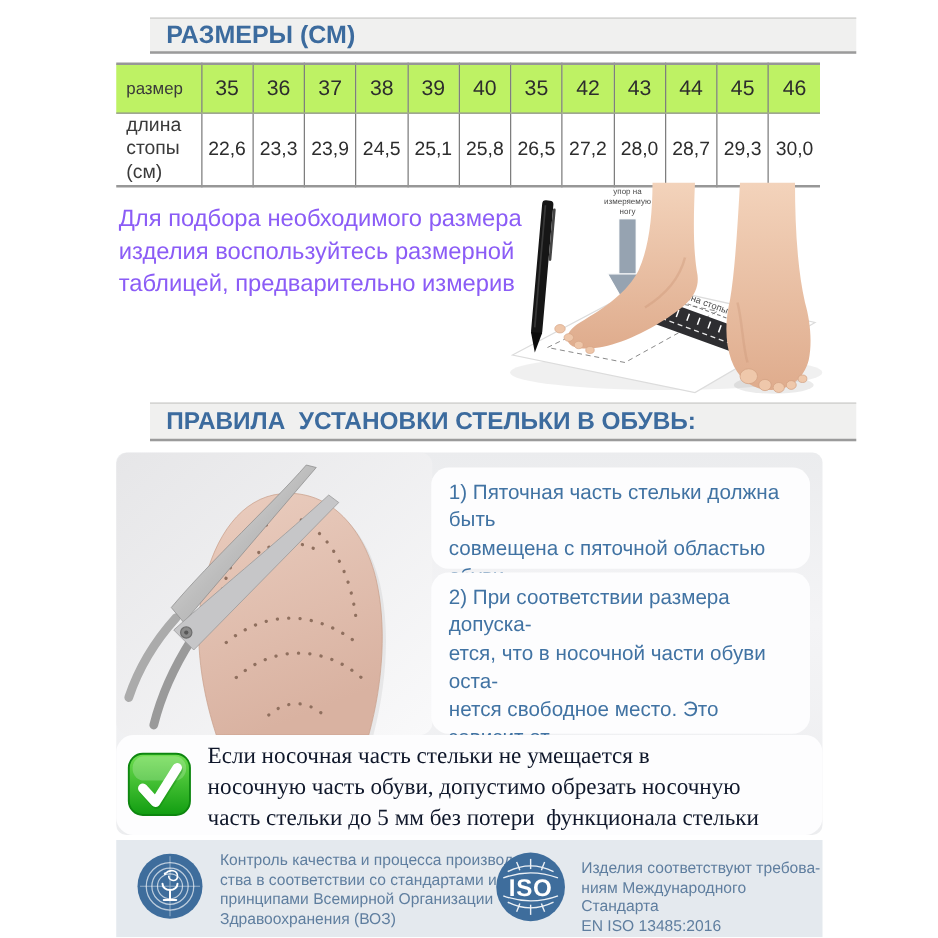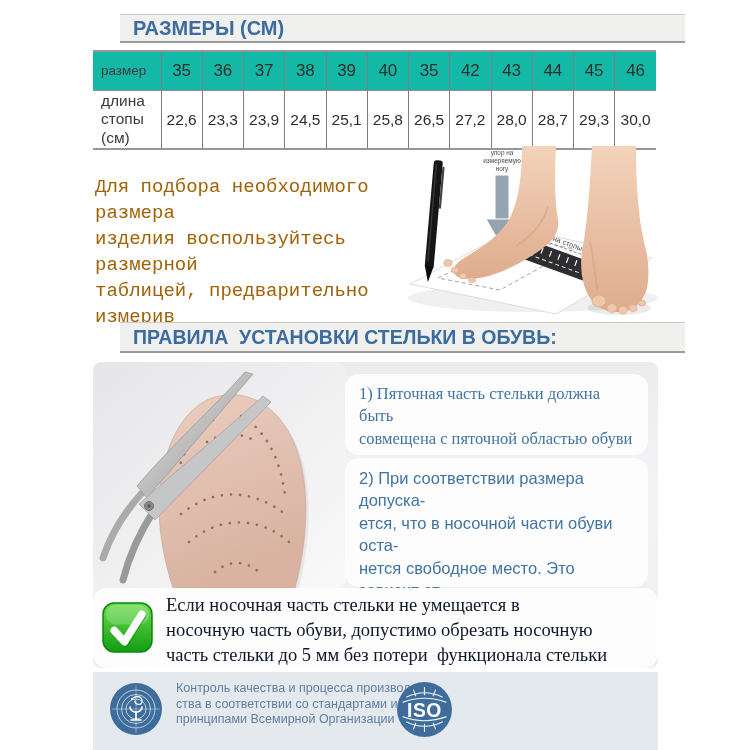--- a/index.html
+++ b/index.html
@@ -9,34 +9,34 @@
         border-top:1px solid #ccccca;border-bottom:2px solid #9b9b9b;color:#3c6b9e;
         font-weight:700;display:flex;align-items:center;padding-left:13px;white-space:pre-wrap;margin-left:27px;}
   #band1{top:14px;height:29px;font-size:20px;}
   #band2{top:322px;height:31px;font-size:19.5px;}
 
   .size-table{position:absolute;left:93px;top:50px;width:563px;border-collapse:collapse;
         table-layout:fixed;border-top:2px solid #979797;border-bottom:2px solid #979797;
         font-size:17px;color:#2d2d2d;}
   .size-table td{border-left:1px solid #7e7e7e;text-align:center;vertical-align:middle;padding:0;}
   .size-table td.rh{border-left:none;text-align:left;padding-left:8px;font-size:13.5px;line-height:1.18;color:#3a3a3a;}
-  .size-table tr.r1 td{background:#14b8a6;border-bottom:1px solid #8d8d8d;height:38px;}
+  .size-table tr.r1 td{background:#bef264;border-bottom:1px solid #8d8d8d;height:38px;}
   .size-table tr.r2 td{background:#fff;height:57px;font-size:15.5px;}
 
-  .howto{position:absolute;left:95px;top:174px;width:340px;font-size:19px;line-height:26px;color:#a16207;font-family:Liberation Mono, monospace;}
+  .howto{position:absolute;left:95px;top:163px;width:340px;font-size:19px;line-height:26px;color:#8b5cf6;}
   .line{white-space:pre-wrap;}
 
   .feet{position:absolute;left:398px;top:146px;width:260px;height:170px;}
 
   .mid{position:absolute;left:93px;top:362px;width:565px;height:306px;border-radius:8px;
        background:linear-gradient(180deg,#ebecee 0%,#f4f4f6 45%,#ecedef 100%);}
   .insole{position:absolute;left:0;top:0;width:253px;height:226px;}
   .rule-box{position:absolute;left:252px;width:303px;background:#fdfdfe;border-radius:14px;
        padding:9px 10px 9px 14px;box-sizing:border-box;color:#4173a3;font-size:16.5px;line-height:22.4px;}
-  #rule1{top:12px;height:81px;font-family:Liberation Serif, serif;}
+  #rule1{top:12px;height:81px;}
   #rule2{top:96px;height:129px;}
   .note-box{position:absolute;left:0;top:226px;width:565px;height:80px;background:#fdfdfe;border-radius:14px;}
   .check-icon{position:absolute;left:8px;top:13px;width:53px;height:53px;}
   .note-text{position:absolute;left:73px;top:5px;width:488px;font-size:18.5px;line-height:25px;color:#0f172a;font-family:Liberation Serif, serif;}
 
   .footer{position:absolute;left:93px;top:672px;width:565px;height:78px;background:#e4e9ee;}
   .who-logo{position:absolute;left:16px;top:10px;width:54px;height:54px;}
   .foot-text1{position:absolute;left:83px;top:9px;font-size:12.5px;line-height:15.5px;color:#5f7e9f;}
   .iso-logo{position:absolute;left:303px;top:9px;width:57px;height:57px;}
   .foot-text2{position:absolute;left:372px;top:15px;font-size:12.5px;line-height:15.5px;color:#5f7e9f;}
@@ -242,33 +242,39 @@
         <path d="M21,25 a6,5 0 0 0 12,0" stroke-width="1.6"></path>
         <path d="M27,30 V38 M22,38 H32" stroke-width="1.6"></path>
         <path d="M23,17 C27,13 33,14 33,19 C33,24 26,23 26,19" stroke-width="1.3"></path>
         <circle cx="23" cy="17" r="1" fill="#fff" stroke="none"></circle>
       </g>
     </svg>
     <div class="foot-text1">
       <div class="line">Контроль качества и процесса производ-</div>
       <div class="line">ства в соответствии со стандартами и</div>
       <div class="line">принципами Всемирной Организации</div>
+      <div class="line">Здравоохранения (ВОЗ)</div>
     </div>
 
     <svg class="iso-logo" viewBox="0 0 56 56">
       <circle cx="28" cy="28" r="27" fill="#3e6d9c"></circle>
       <g stroke="#ffffff" stroke-width="1.1" fill="none" opacity="0.9">
         <path d="M10,16 Q28,7 46,16"></path>
         <path d="M6.5,21 Q28,13 49.5,21"></path>
         <path d="M28,6 V14"></path>
         <path d="M17,8.5 Q18.5,12 19.5,15"></path>
         <path d="M39,8.5 Q37.5,12 36.5,15"></path>
         <path d="M10,40 Q28,49 46,40"></path>
         <path d="M6.5,35 Q28,43 49.5,35"></path>
         <path d="M28,42 V50"></path>
         <path d="M17,47.5 Q18.5,44 19.5,41"></path>
         <path d="M39,47.5 Q37.5,44 36.5,41"></path>
       </g>
       <text x="28" y="35" text-anchor="middle" font-family="Liberation Sans, sans-serif" font-size="19" font-weight="bold" fill="#ffffff" letter-spacing="0.5">ISO</text>
     </svg>
+    <div class="foot-text2">
+      <div class="line">Изделия соответствуют требова-</div>
+      <div class="line">ниям Международного Стандарта</div>
+      <div class="line">EN ISO 13485:2016</div>
+    </div>
   </div>
 
 </div>
 
 </body></html>

